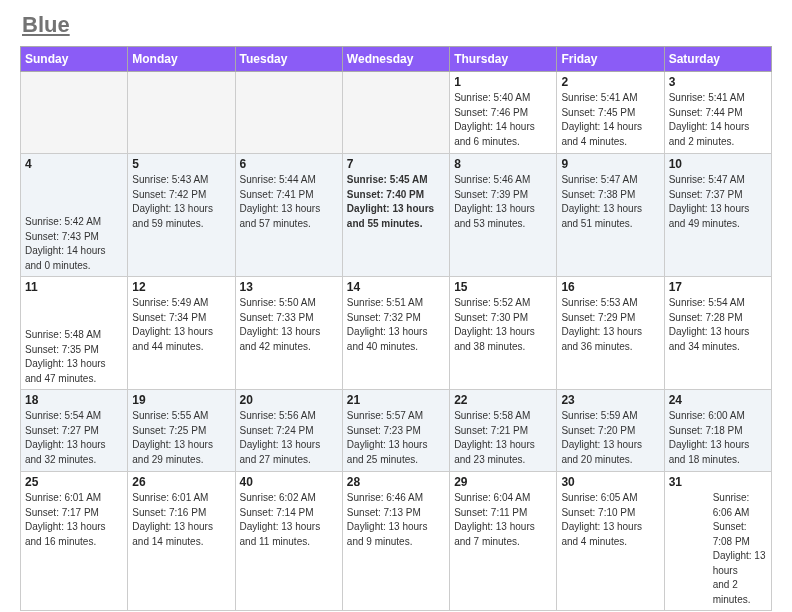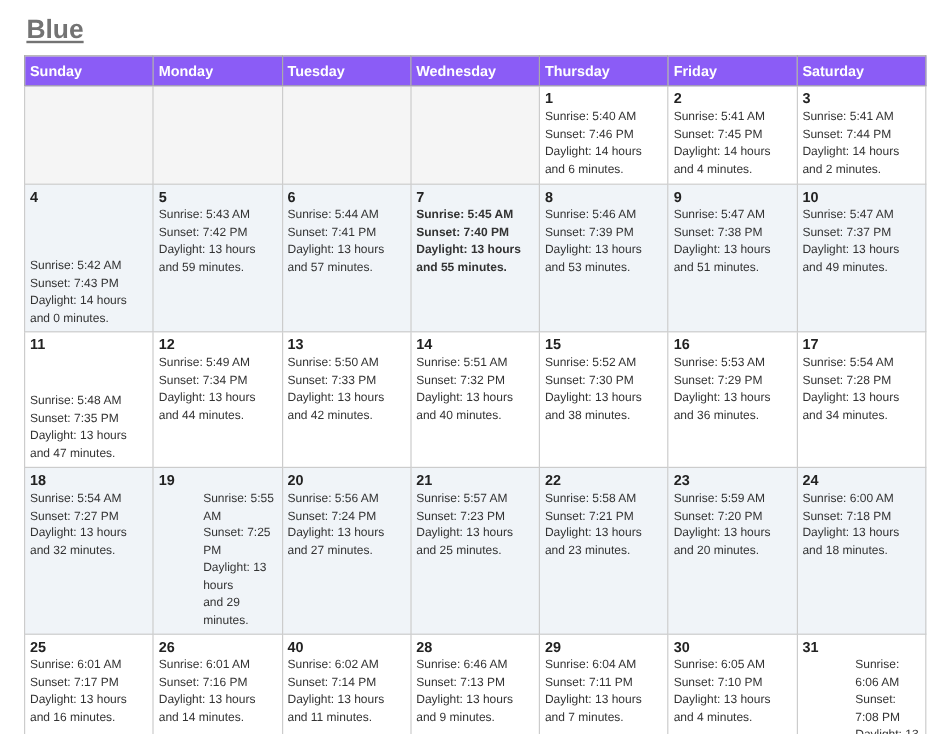--- a/index.html
+++ b/index.html
@@ -240,21 +240,21 @@
         <tr>
           <td>
             <span class="day-num">18</span>
             <div class="day-info" style="white-space: pre-line;">Sunrise: 5:54 AM
 Sunset: 7:27 PM
 Daylight: 13 hours
 and 32 minutes.</div>
           </td>
           <td>
             <span class="day-num">19</span>
-            <div class="day-info" style="white-space: pre-line; margin-left: 37px;">Sunrise: 5:55 AM
+            <div class="day-info" style="white-space: pre-line;">Sunrise: 5:55 AM
 Sunset: 7:25 PM
 Daylight: 13 hours
 and 29 minutes.</div>
           </td>
           <td>
             <span class="day-num">20</span>
             <div class="day-info" style="white-space: pre-line;">Sunrise: 5:56 AM
 Sunset: 7:24 PM
 Daylight: 13 hours
 and 27 minutes.</div>

